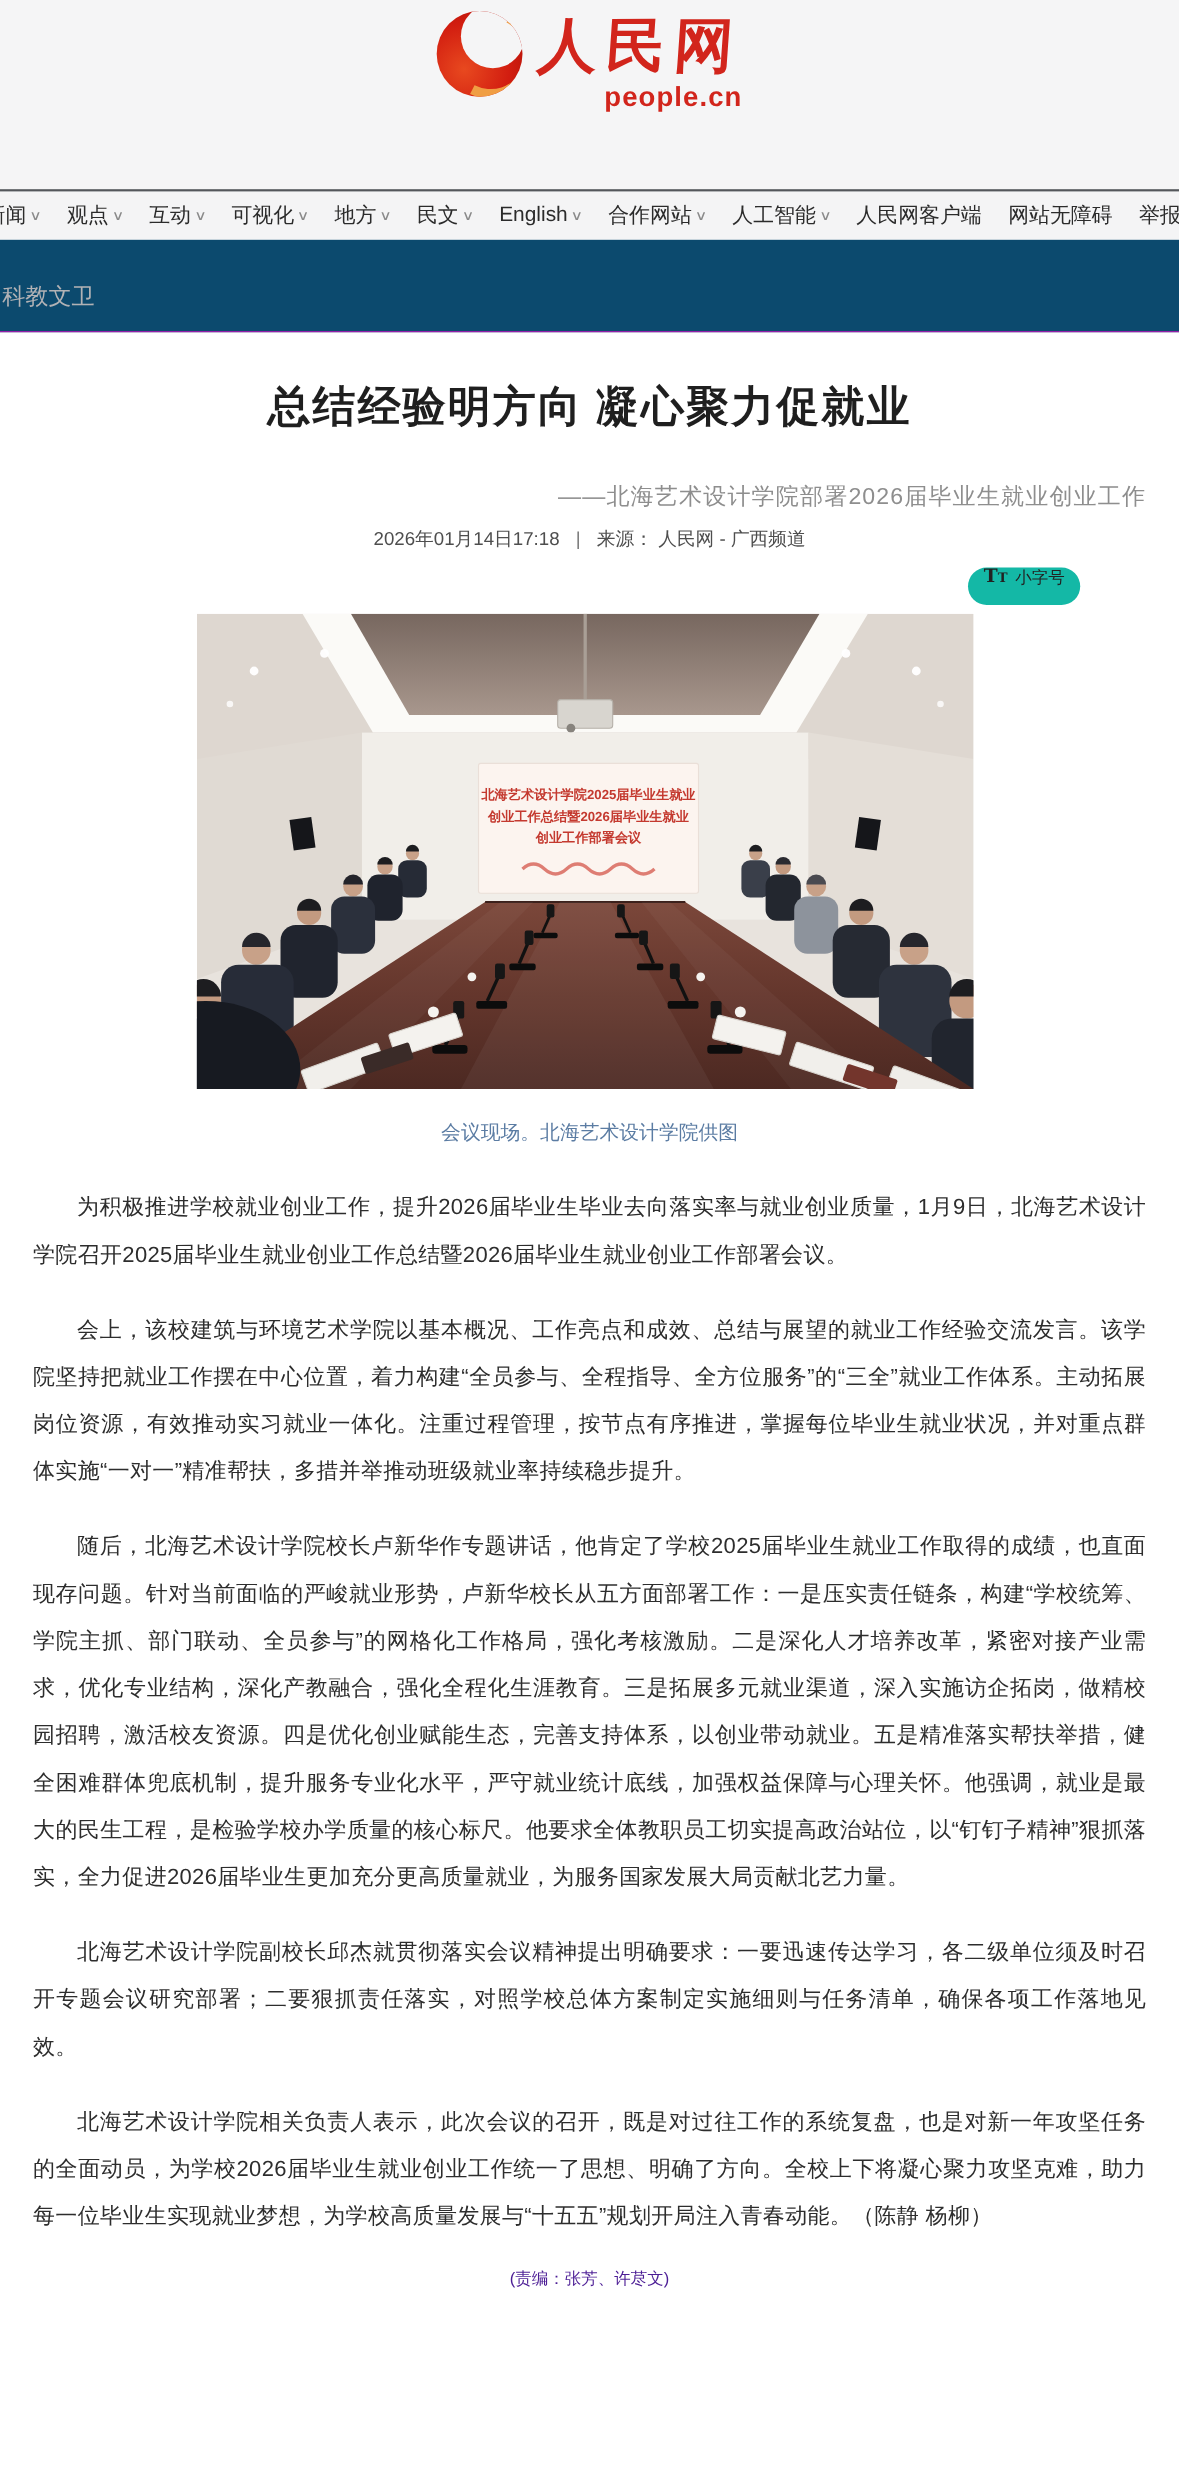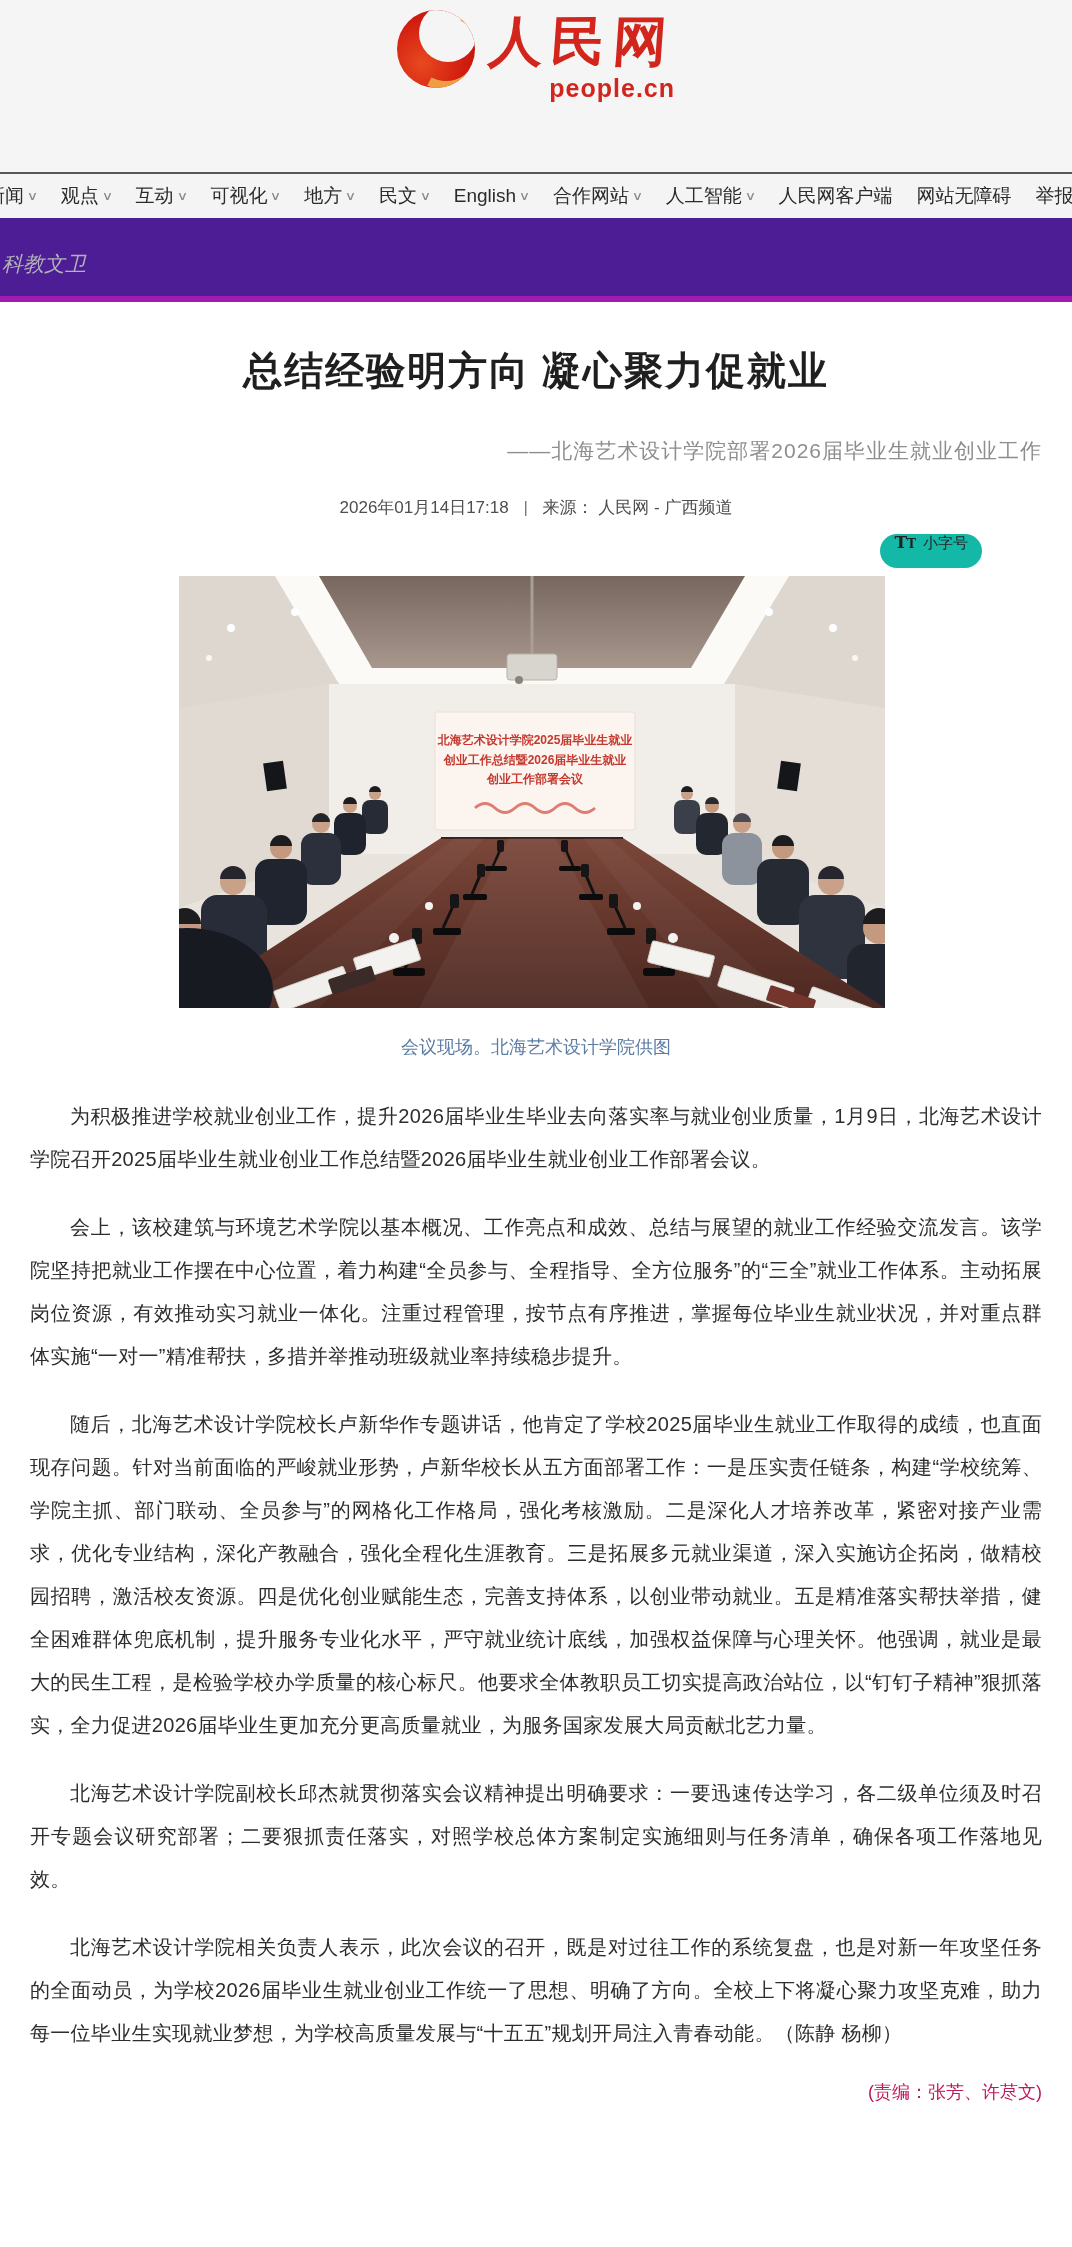--- a/index.html
+++ b/index.html
@@ -45,40 +45,39 @@
     display: flex; align-items: center; position: relative; overflow: hidden;
   }
   .nav-items { display: flex; align-items: center; flex: 1; margin-left: -26px; }
   .nav-item {
     display: flex; align-items: center; gap: 4px; padding: 0 12px;
     font-size: 19px; color: #2b2b2b; white-space: nowrap; cursor: pointer;
   }
   .caret { font-size: 12px; color: #8a8a8a; transform: scaleX(1.3); }
   
   .channel-bar {
-    height: 84px; background: #4c1d95; border-bottom: 6px solid #a21caf;
+    height: 84px; background: #0c4a6e; border-bottom: 1px solid #a21caf;
     position: relative;
-    font-style: italic;
   }
   .channel-label {
     position: absolute; left: 2px; bottom: 18px;
     font-size: 21px; color: #b2b2b5; cursor: pointer; white-space: nowrap;
   }
   
   .article { background: #fff; padding: 42px 30px 18px; }
   .article-title {
     text-align: center; font-size: 39px; line-height: 54px; font-weight: 600;
     color: #1f1f1f; letter-spacing: 2px; font-family: Liberation Serif, serif;
   }
   .article-subtitle {
     text-align: right; font-size: 21px; color: #8e8e8e; margin-top: 39px;
     font-weight: 400; letter-spacing: 1px;
   }
   .article-meta {
-    text-align: center; font-size: 17px; color: #4e4e4e; margin-top: 31px;
+    text-align: center; font-size: 17px; color: #4e4e4e; margin-top: 13px;
   }
   .article-meta .divider { margin: 0 10px; color: #777; }
   .tools-row { display: flex; justify-content: flex-end; margin-top: 15px; padding-right: 60px; }
   .font-pill {
     display: flex; gap: 7px; height: 34px; padding: 0 14px;
     background: #14b8a6; border-radius: 18px; cursor: pointer; color: #222;
     font-size: 15px;
   }
   .font-pill .tt { font-family: "DejaVu Serif", serif; font-weight: 700; line-height: 1; }
   .font-pill .tt .t1 { font-size: 17px; }
@@ -88,21 +87,21 @@
   .photo-caption {
     text-align: center; margin-top: 27px; font-size: 18px; color: #5b7ca3;
     font-family: "DejaVu Serif", "Liberation Serif", serif;
   }
   .paragraphs { margin-top: 36px; }
   .paragraphs p {
     font-size: 20px; line-height: 43px; color: #2d2d2d; text-align: justify;
     text-indent: 2em; margin-bottom: 25px; letter-spacing: 0.3px;
   }
   .editor-note {
-    text-align: right; font-size: 18px; color: #be185d; margin: 4px 0 18px;
+    text-align: center; font-size: 15px; color: #4c1d95; margin: 4px 0 18px;
   }
 </style>
 </head>
 <body>
 
 <header class="site-header">
   <div class="logo">
     <div class="logo-ball"></div>
     <div class="logo-text">
       <div class="logo-cn">人民网</div>

